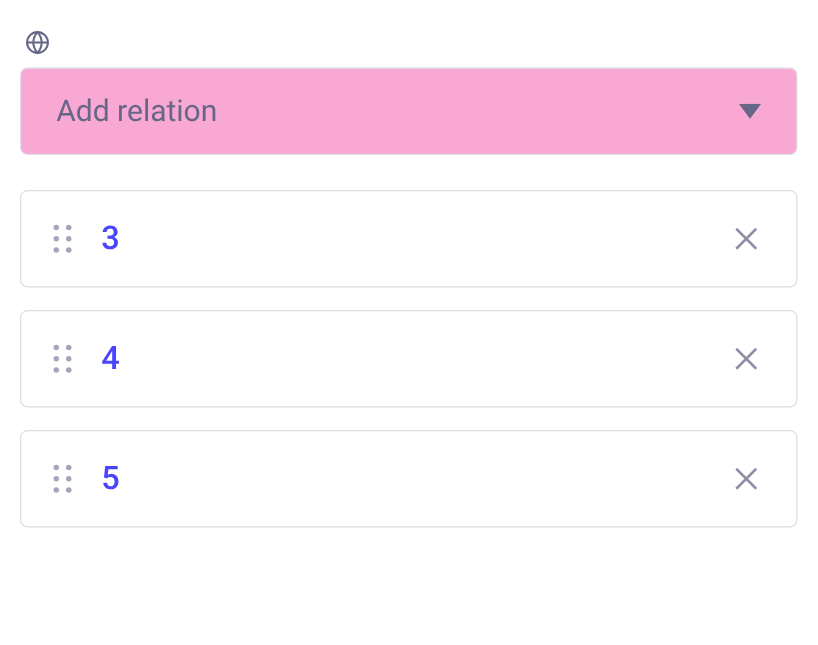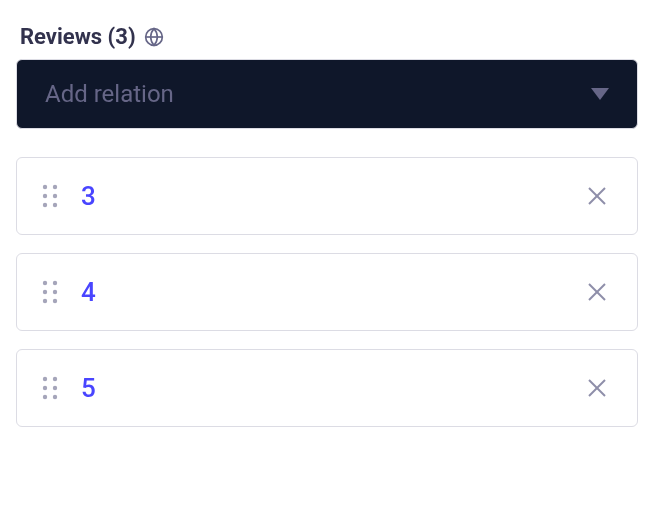--- a/index.html
+++ b/index.html
@@ -34,21 +34,21 @@
       width: 20px;
       height: 20px;
     }
     .combobox {
       display: flex;
       align-items: center;
       justify-content: space-between;
       border: 1px solid #dcdce4;
       border-radius: 6px;
       padding: 20px 28px;
-      background: #0f172a;
+      background: #f9a8d4;
       cursor: pointer;
       margin-bottom: 28px;
     }
     .combobox-placeholder {
       color: #666687;
       font-size: 24px;
     }
     .caret-icon {
       color: #666687;
       display: inline-flex;
@@ -99,21 +99,20 @@
     .remove-btn svg {
       width: 24px;
       height: 24px;
       stroke-width: 2;
     }
   </style>
 </head>
 <body>
 
 <div class="field-label">
-  <span><span>Reviews</span> (<span>3</span>)</span>
   <span class="globe-icon">
     <svg viewBox="0 0 24 24" fill="none" stroke="currentColor" stroke-width="2">
       <circle cx="12" cy="12" r="10"></circle>
       <path d="M2 12h20"></path>
       <path d="M12 2a15.3 15.3 0 0 1 4 10 15.3 15.3 0 0 1-4 10 15.3 15.3 0 0 1-4-10 15.3 15.3 0 0 1 4-10z"></path>
     </svg>
   </span>
 </div>
 
 <div class="combobox">

